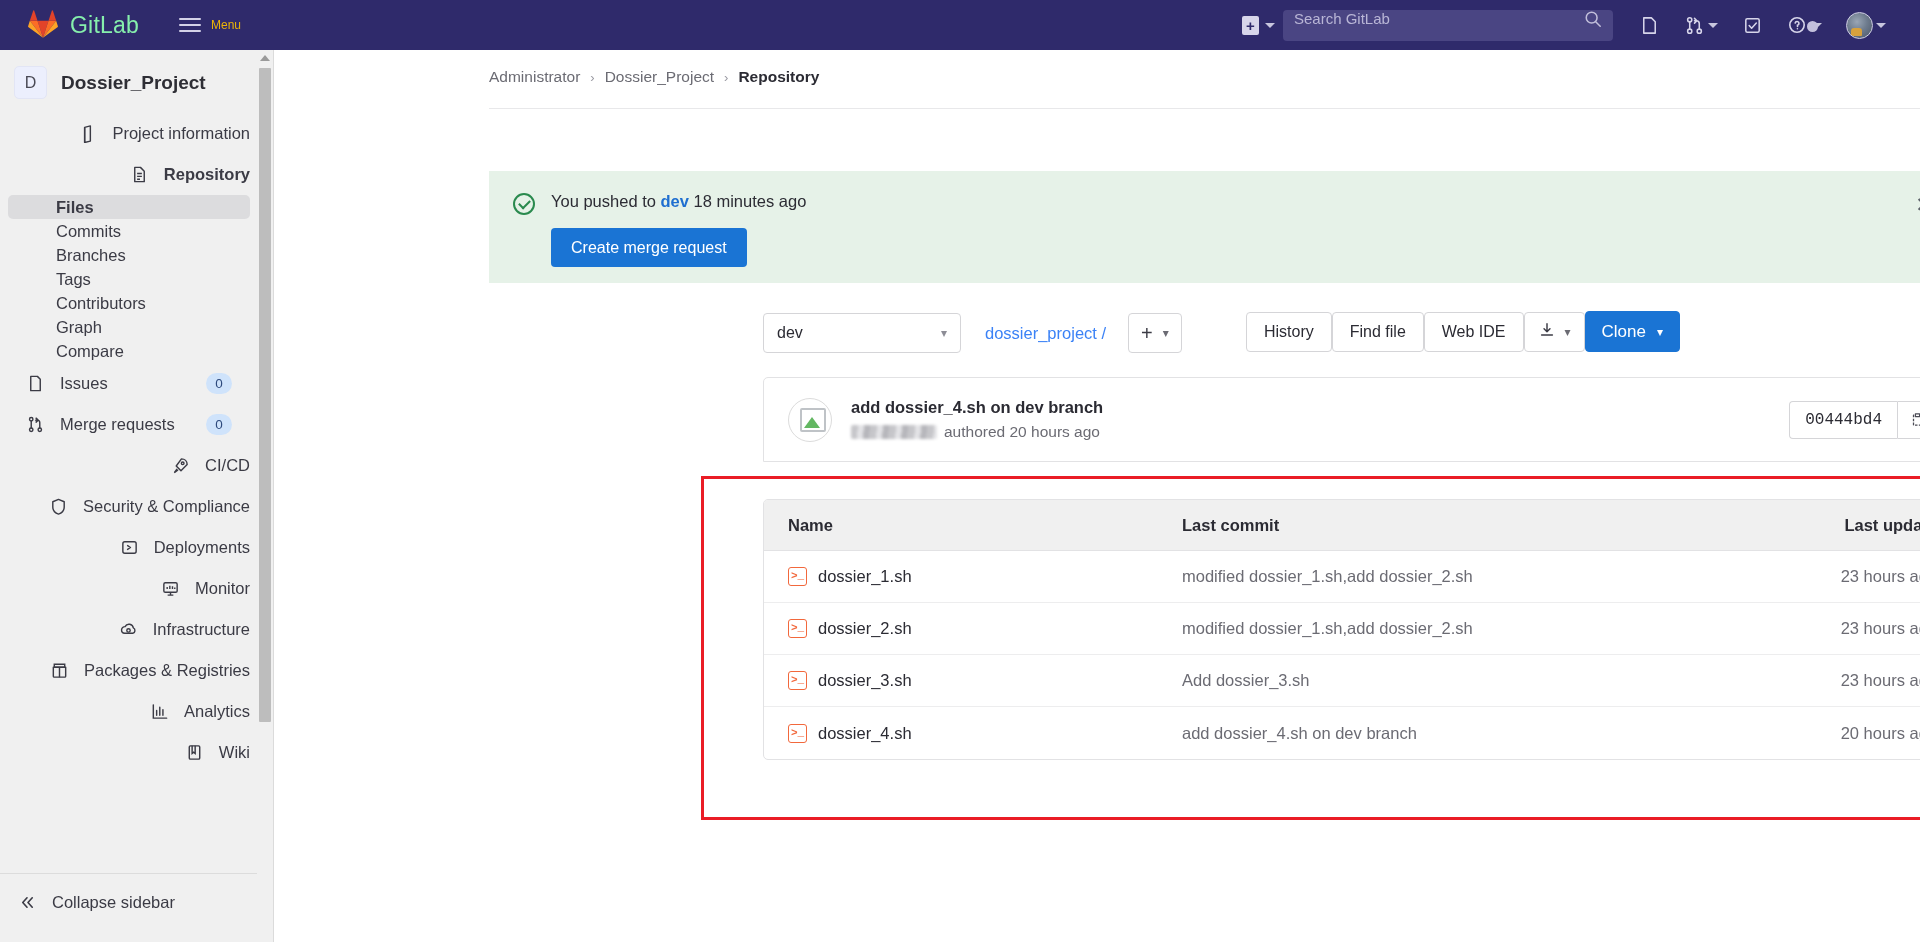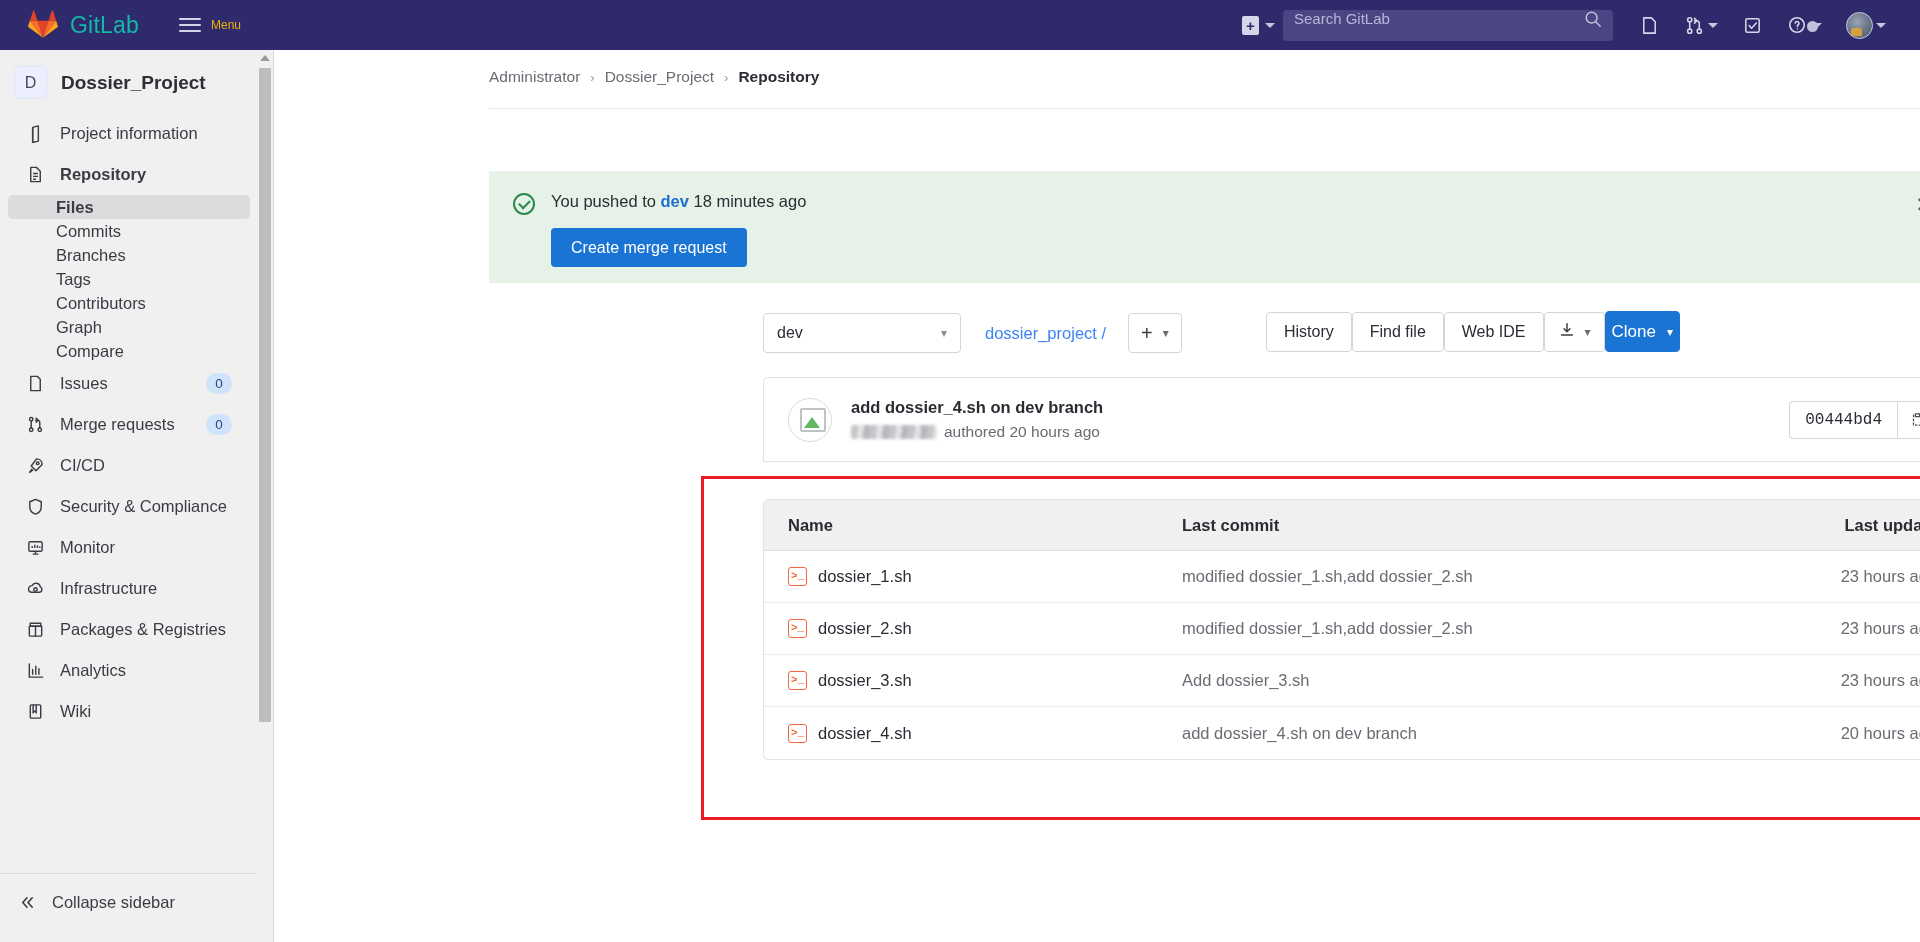--- a/index.html
+++ b/index.html
@@ -9,21 +9,21 @@
     background: #fff; overflow: hidden;
     -webkit-font-smoothing: antialiased;
   }
 
   
   #topnav {
     position: absolute; top: 0; left: 0; width: 1920px; height: 50px;
     background: #2f2a6b; display: flex; align-items: center;
   }
   .tn-logo-wrap { display: flex; align-items: center; margin-left: 28px; gap: 12px; }
-  .tn-brand { color: #14b8a6; font-size: 23px; letter-spacing: .2px; }
+  .tn-brand { color: #86efac; font-size: 23px; letter-spacing: .2px; }
   .tn-menu { display: flex; align-items: center; gap: 10px; margin-left: 40px; cursor: pointer; }
   .tn-menu-label { color: #eab308; font-size: 12px; }
   .ham { width: 22px; display: flex; flex-direction: column; gap: 4px; }
   .ham i { display: block; height: 2px; background: #d4d2e8; border-radius: 1px; }
 
   .tn-right { margin-left: auto; display: flex; align-items: center; height: 50px; }
   .tn-ico {
     display: flex; align-items: center; justify-content: center;
     color: #d7d5ea; cursor: pointer; position: relative;
   }
@@ -68,21 +68,21 @@
   .proj-badge {
     width: 33px; height: 33px; border-radius: 5px; background: #eceffd;
     border: 1px solid #e2e5f5; color: #4a4a55; font-size: 16px;
     display: flex; align-items: center; justify-content: center;
   }
   .proj-name { font-size: 19px; font-weight: 700; color: #2e2e35; }
 
   .sb-item {
     display: flex; align-items: center; gap: 14px;
     height: 41px; padding-left: 17px; margin: 0 8px; border-radius: 5px;
-    color: #3b3b45; font-size: 16.5px; cursor: pointer;
+    color: #3b3b45; font-size: 16.5px; cursor: pointer; justify-content: flex-end;
   }
   .sb-item.bold { font-weight: 700; }
   .sb-sub {
     height: 24px; display: flex; align-items: center;
     padding-left: 48px; margin: 0 8px; border-radius: 5px;
     color: #3b3b45; font-size: 16.5px; cursor: pointer;
   }
   .sb-sub.active { background: #dcdcde; font-weight: 700; }
   .sb-ico { width: 21px; height: 21px; display: flex; align-items: center;
             justify-content: center; color: #3b3b45; flex: 0 0 21px; }
@@ -163,21 +163,21 @@
 
   #actions { position: absolute; top: 261px; right: 240px; display: flex; align-items: center; }
   .abtn {
     height: 40px; padding: 0 17px; border: 1px solid #d5d5d8; border-radius: 4px;
     background: #fff; font-size: 16px; color: #2b2b33; cursor: pointer;
     display: flex; align-items: center; font-family: inherit;
   }
   #dl-btn { padding: 0 13px; gap: 9px; }
   #clone-btn {
     background: #1a74d4; border-color: #1a74d4; color: #fff; gap: 11px;
-    height: 41px; padding: 0 6px; font-size: 17px;
+    height: 41px; padding: 0 16px; font-size: 17px;
   }
 
   
   #commitcard {
     position: absolute; top: 327px; left: 489px; width: 1199px; height: 85px;
     border: 1px solid #e2e2e4; border-radius: 5px 5px 0 0; background: #fff;
     display: flex; align-items: center; padding: 0 24px;
   }
   #c-avatar {
     width: 44px; height: 44px; border-radius: 50%; border: 1px solid #dcdcdc;
@@ -410,20 +410,29 @@
 
     <div class="sb-item">
       <span class="sb-ico">
         <svg width="19" height="19" viewBox="0 0 20 20" fill="none" stroke="#3b3b45" stroke-width="1.5">
           <path d="M10 2.5 16 5v5.5c0 4-2.6 6.4-6 7.5-3.4-1.1-6-3.5-6-7.5V5z" stroke-linejoin="round"></path>
         </svg>
       </span>
       <span>Security &amp; Compliance</span>
     </div>
 
+    <div class="sb-item">
+      <span class="sb-ico">
+        <svg width="19" height="19" viewBox="0 0 20 20" fill="none" stroke="#3b3b45" stroke-width="1.5">
+          <rect x="3" y="4" width="14" height="12" rx="2"></rect>
+          <path d="m8 8 3 2-3 2" stroke-linecap="round" stroke-linejoin="round"></path>
+        </svg>
+      </span>
+      <span>Deployments</span>
+    </div>
 
     <div class="sb-item">
       <span class="sb-ico">
         <svg width="19" height="19" viewBox="0 0 20 20" fill="none" stroke="#3b3b45" stroke-width="1.5">
           <rect x="3" y="4" width="14" height="10" rx="1.5"></rect>
             <path d="M7 17h6M10 14v3"></path>
           <path d="M6.5 10.5v-2M9.3 10.5V7M12.1 10.5v-3M14.5 10.5v-1.5"></path>
         </svg>
       </span>
       <span>Monitor</span>

